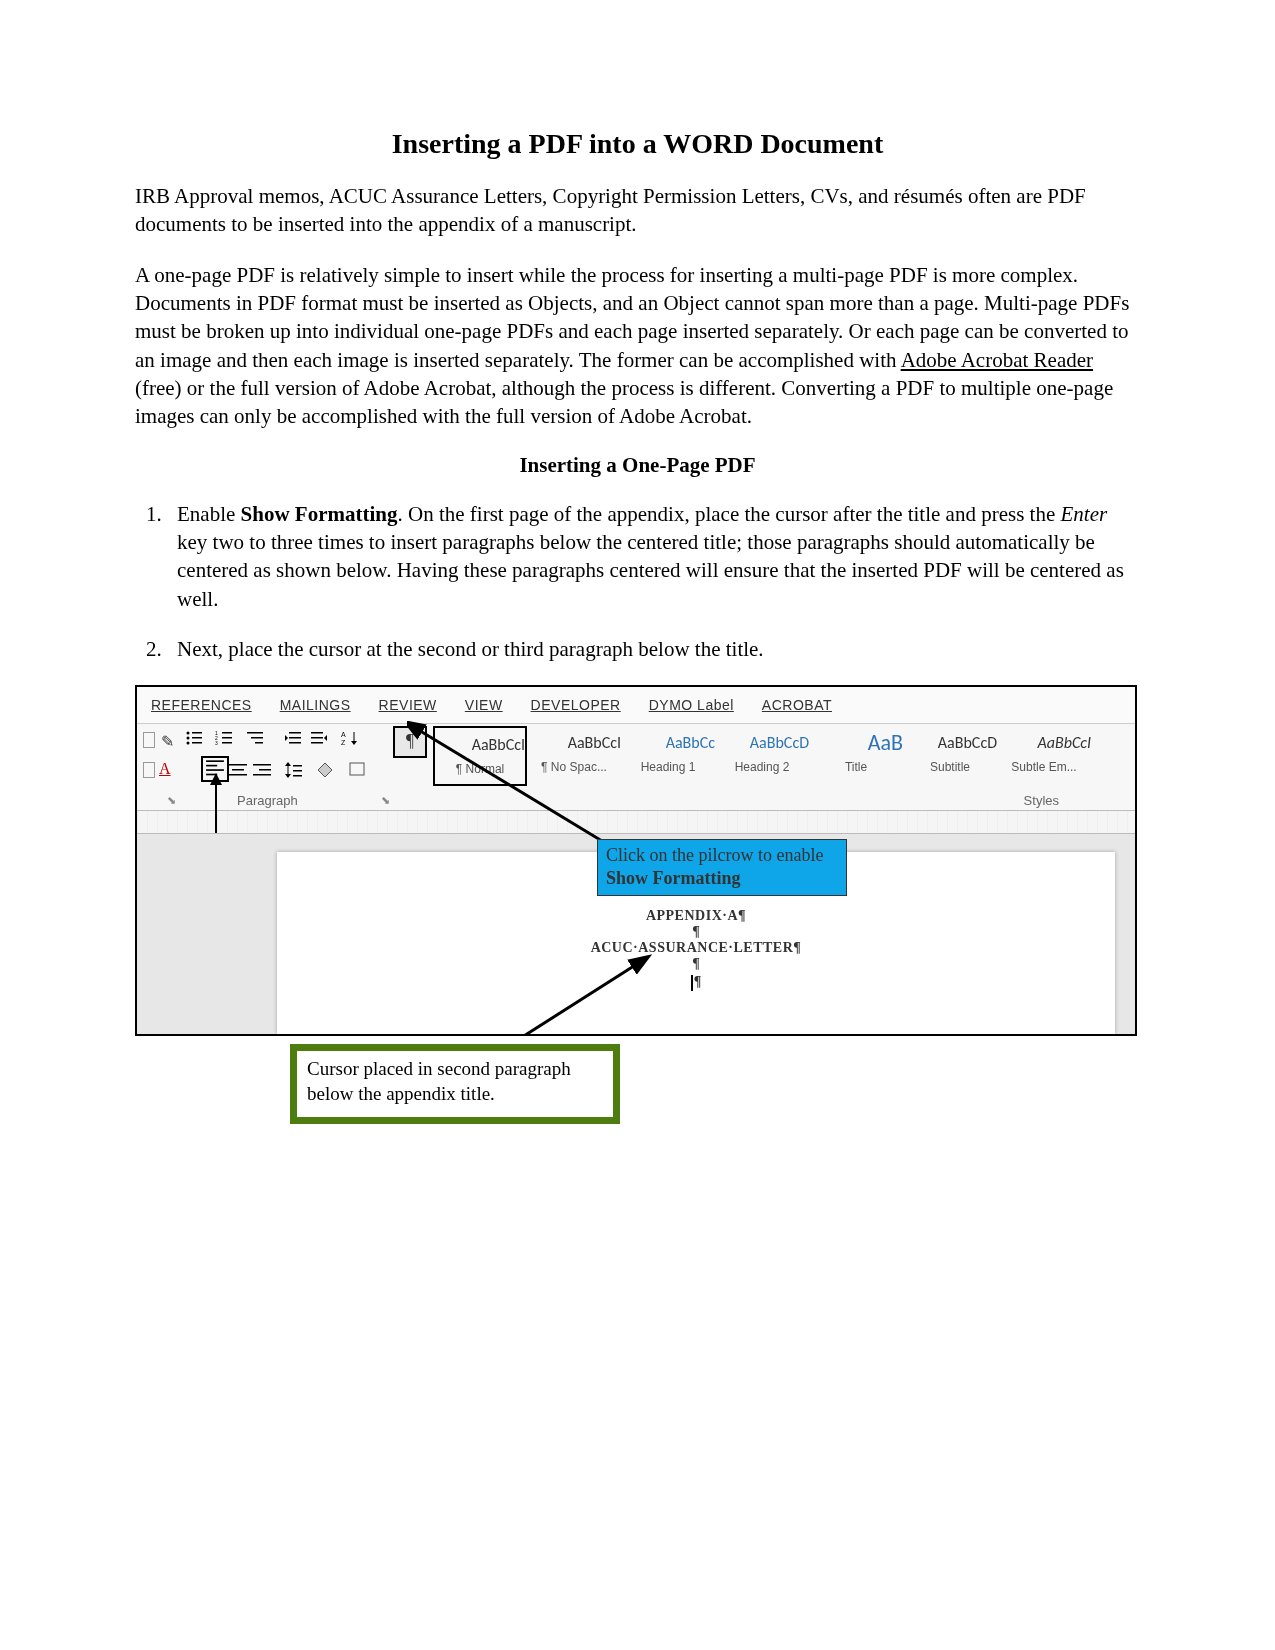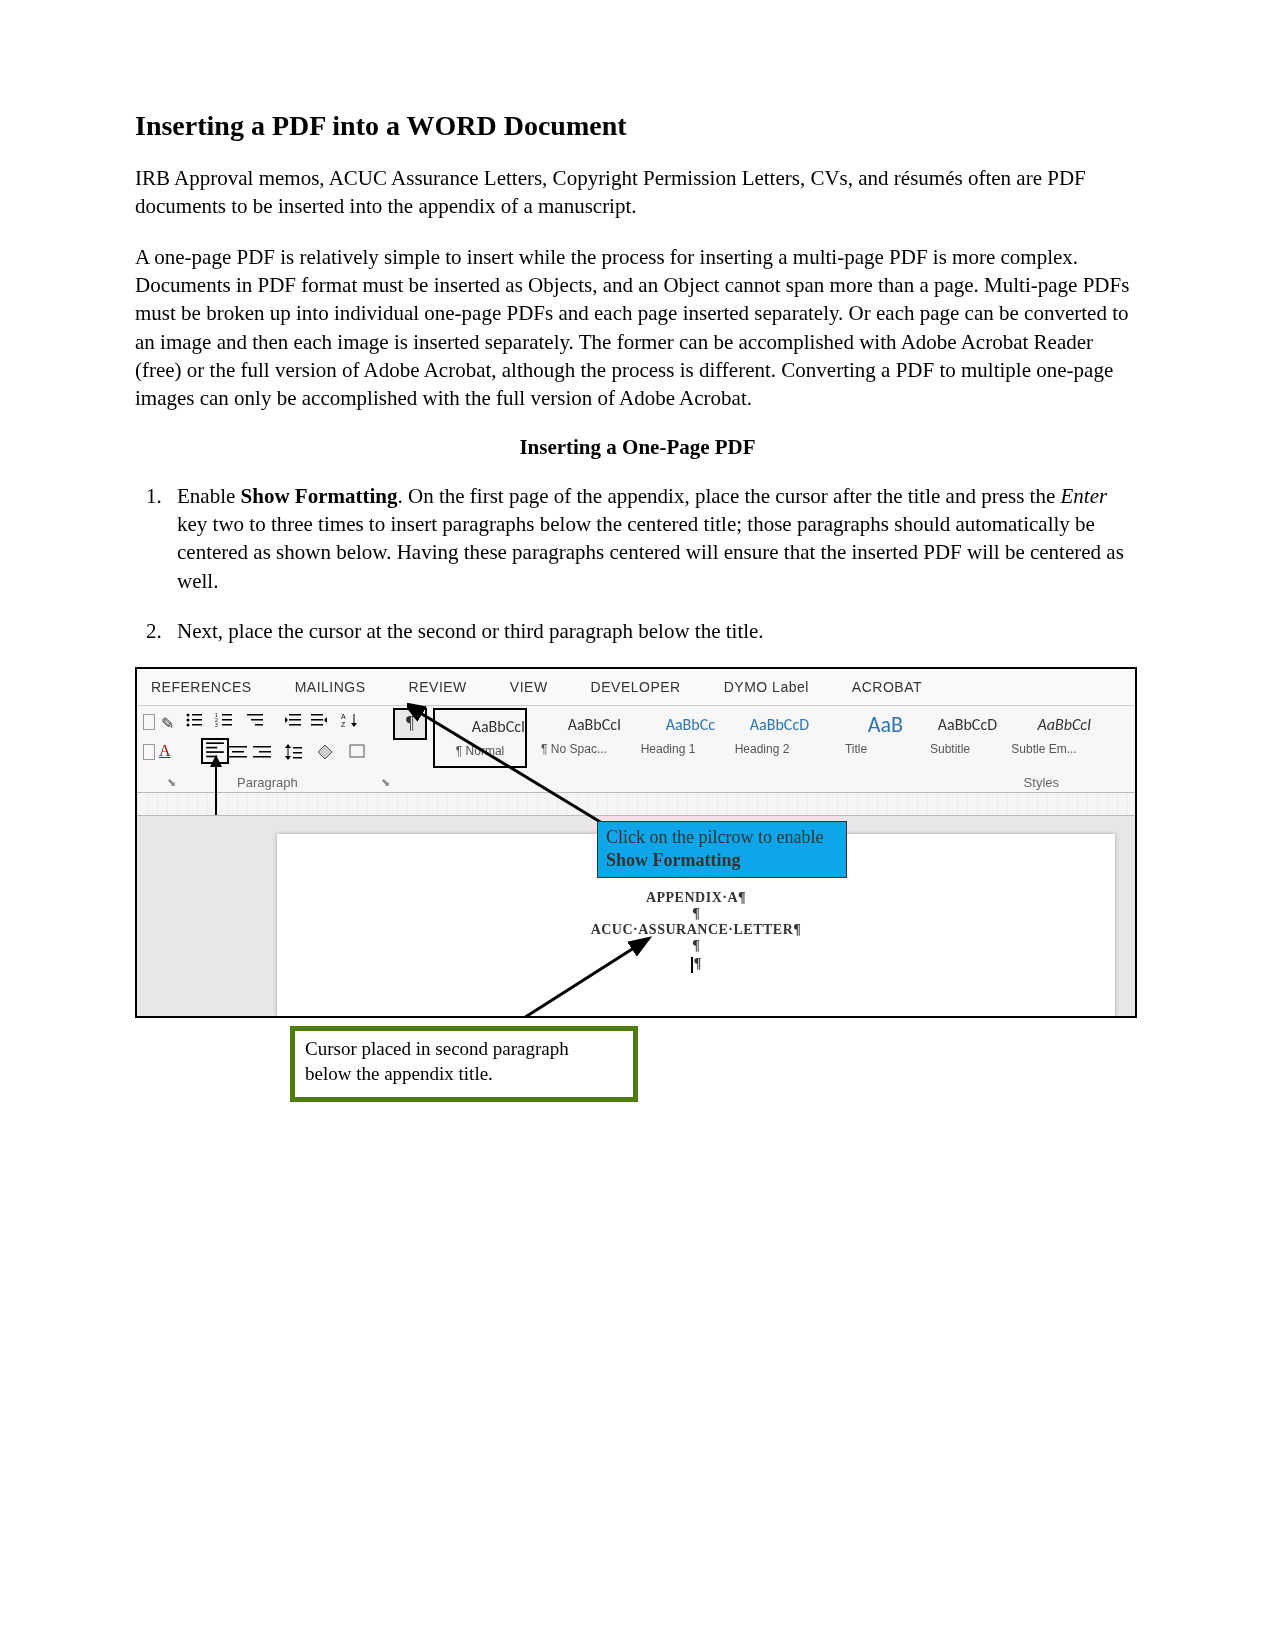--- a/index.html
+++ b/index.html
@@ -7,32 +7,33 @@
     background: #fff;
     font-family: "Times New Roman", Times, serif;
     color: #000;
     width: 1275px;
   }
   .page {
     padding: 110px 135px 60px 135px;
     box-sizing: border-box;
   }
   h1.doc-title {
-    text-align: left;
+    text-align: center;
     font-size: 28px;
     font-weight: bold;
-    margin: 0 0 22px 0;
+    margin: 18px 0 22px 0;
   }
   p.body {
     font-size: 21px;
     line-height: 1.35;
     margin: 0 0 22px 0;
   }
   a.inline-link {
     color: #000;
+    text-decoration: underline;
     cursor: pointer;
   }
   h2.section-head {
     text-align: center;
     font-weight: bold;
     font-size: 21px;
     margin: 18px 0 22px 0;
   }
   ol.steps {
     font-size: 21px;
@@ -52,26 +53,27 @@
     border: 2px solid #000;
     font-family: "Segoe UI", Tahoma, Arial, sans-serif;
     color: #333;
     position: relative;
     width: 998px;
     margin-left: 0;
     background: #f5f5f5;
   }
   .ribbon-tabs {
     display: flex;
-    gap: 43px;
+    gap: 28px;
     padding: 10px 14px 10px 14px;
     font-size: 14px;
     background: #fafafa;
     border-bottom: 1px solid #ccc;
     letter-spacing: 0.5px;
+    text-decoration: underline;
   }
   .ribbon-body {
     position: relative;
     height: 86px;
     background: #f7f7f7;
     border-bottom: 1px solid #bbb;
   }
   
   .mini-icon {
     position: absolute;
@@ -203,24 +205,24 @@
     font-family: "Times New Roman", serif;
     font-size: 18px;
     padding: 4px 8px 6px 8px;
     line-height: 1.25;
   }
   .callout1 { left: 460px; top: 152px; width: 232px; z-index:3;}
   .callout2-wrap {
     margin-top: 8px;
     margin-left: 155px;
     width: 300px;
-    border: 5px solid #4d7c0f;
+    border: 7px solid #4d7c0f;
     font-family: "Times New Roman", serif;
     font-size: 19px;
-    padding: 6px 28px 10px 10px;
+    padding: 6px 6px 10px 10px;
     line-height: 1.3;
   }
   .arrow-svg {
     position: absolute;
     pointer-events: none;
     z-index:2;
   }
   .vert-arrow {
     position:absolute;
     left: 78px;

